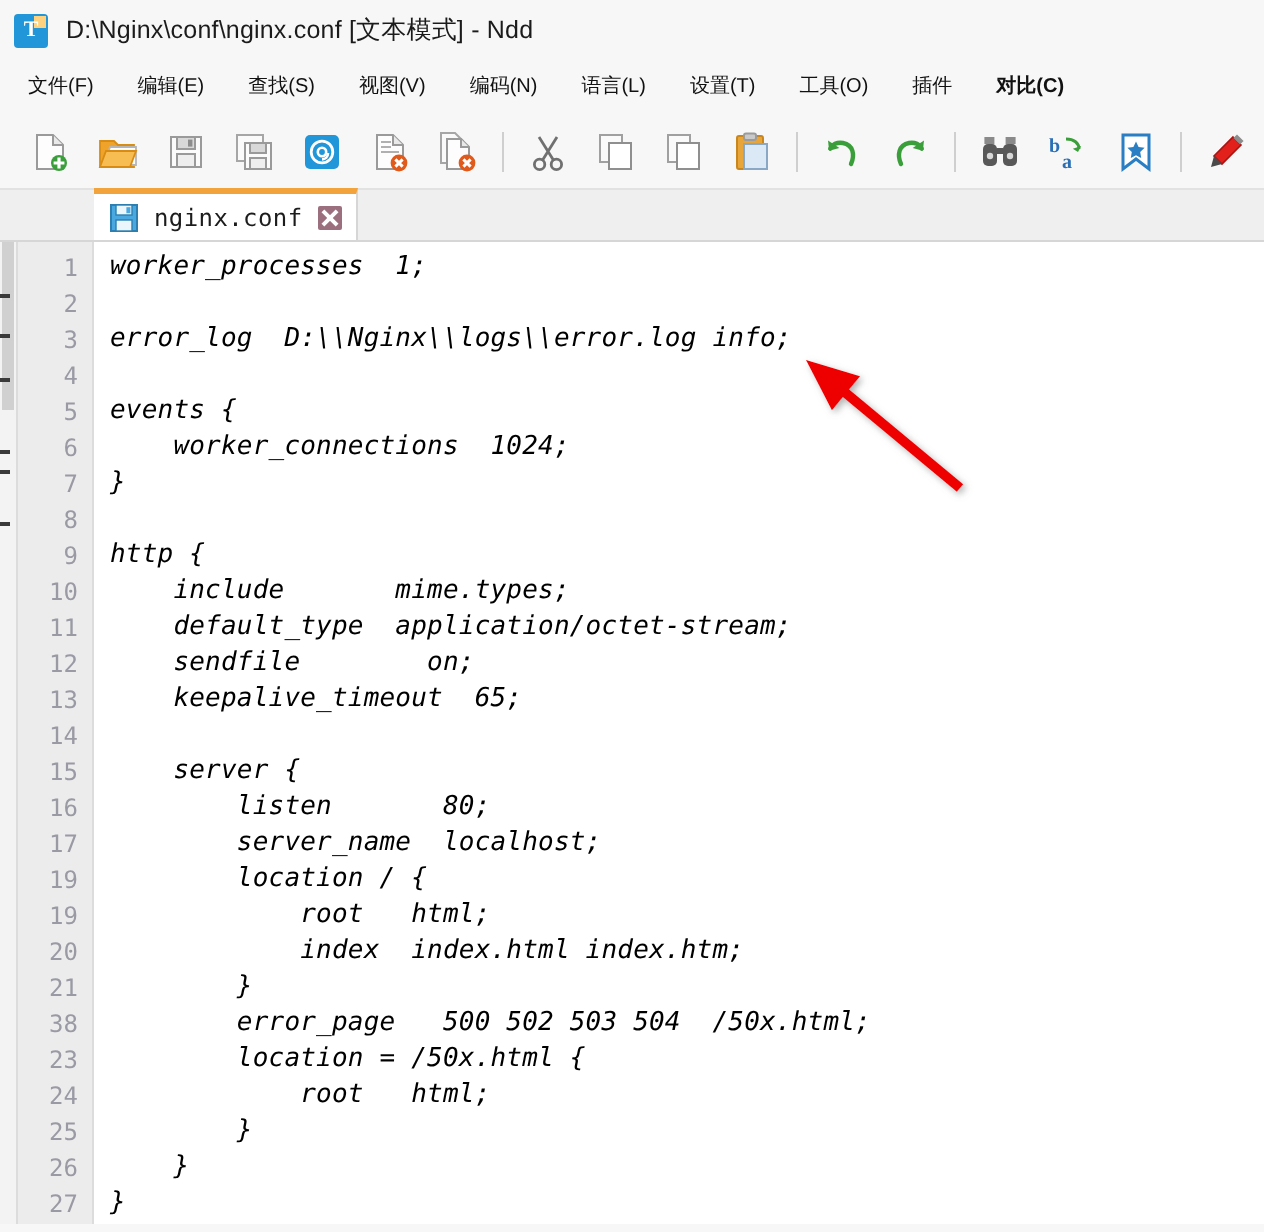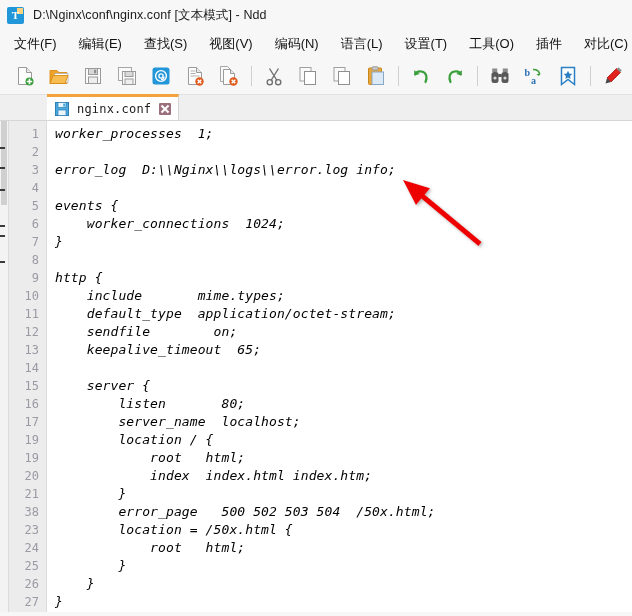--- a/index.html
+++ b/index.html
@@ -32,24 +32,24 @@
   .title-text{
     font-size:12.5px;color:#1b1b1b;white-space:nowrap;letter-spacing:.1px;
   }
 
   
   .menubar{
     height:27px;display:flex;align-items:center;background:#f7f7f7;
     padding-left:14px;box-sizing:border-box;overflow:hidden;
   }
   .menu-item{
-    font-size:13px;color:#111;white-space:nowrap;margin-right:22px;
+    font-size:10px;color:#111;white-space:nowrap;margin-right:22px;
     cursor:default;line-height:27px;
   }
-  .menu-item:last-child{margin-right:0;}
+  .menu-item:last-child{margin-right:0;font-weight:bold;}
 
   
   .toolbar{
     height:38px;background:#f7f7f7;display:flex;align-items:center;
     padding-left:8px;box-sizing:border-box;border-bottom:1px solid #e2e2e2;
     overflow:hidden;
   }
   .tb-btn{
     width:34px;height:30px;display:flex;align-items:center;justify-content:center;
     flex:0 0 auto;

